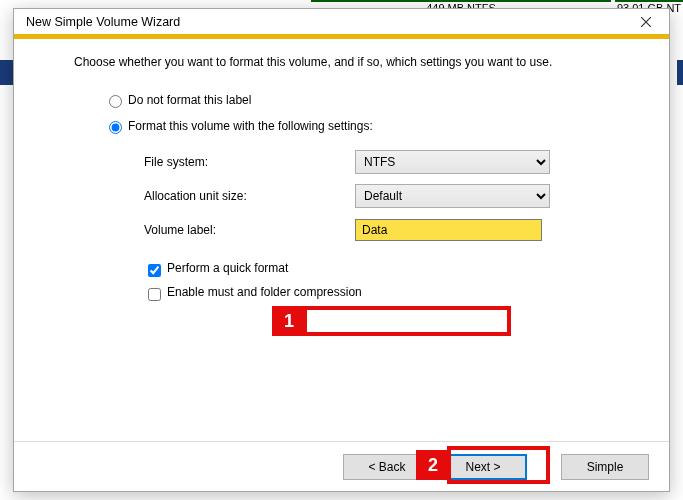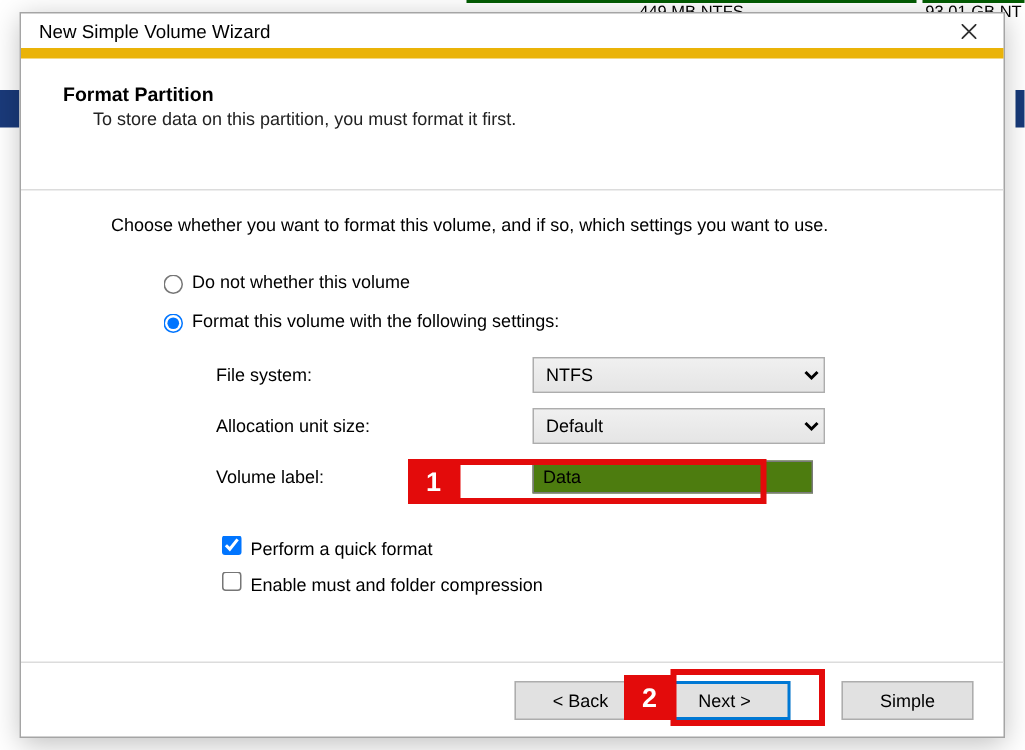--- a/index.html
+++ b/index.html
@@ -30,21 +30,21 @@
     width: 657px; height: 484px;
     background: #fff;
     border: 1px solid #a5a5a5;
     box-shadow: 0 4px 18px rgba(0,0,0,0.25);
   }
   .titlebar {
     height: 30px;
     display: flex;
     align-items: center;
     padding: 0 0 0 12px;
-    border-bottom: 7px solid #eab308;
+    border-bottom: 5px solid #eab308;
   }
   .titlebar .title {
     flex: 1;
     font-size: 12.5px;
   }
   .close-btn {
     width: 46px; height: 30px;
     display: flex; align-items: center; justify-content: center;
     font-size: 14px;
     color: #333;
@@ -103,25 +103,25 @@
     border: 1px solid #adadad;
     background: linear-gradient(#f0f0f0, #e5e5e5);
     padding: 1px 4px;
   }
   .field-row input[type=text] {
     width: 187px;
     height: 22px;
     font-size: 12px;
     border: 1px solid #7a7a7a;
     padding: 1px 6px;
-    background: #4d7c0f;
+    background: #fde047;
   }
   .check-row {
     display: flex;
-    align-items: flex-end;
+    align-items: flex-start;
     height: 24px;
     margin-left: 0;
     font-size: 12px;
   }
   .check-row input { margin-right: 6px; }
   .highlight-1 {
     position: absolute;
     border: 4px solid #e30b0b;
     pointer-events: none;
   }
@@ -184,31 +184,27 @@
 
   <div class="titlebar">
     <span class="title">New Simple Volume Wizard</span>
     <div class="close-btn">
       <svg width="10" height="10" viewBox="0 0 10 10">
           <path d="M0 0 L10 10 M10 0 L0 10" stroke="#333" stroke-width="1.2"></path>
         </svg>
     </div>
   </div>
 
-  <div class="header">
-    <h2>Format Partition</h2>
-    <div class="sub">To store data on this partition, you must format it first.</div>
-  </div>
 
   <div class="body">
     <div class="instruction">Choose whether you want to format this volume, and if so, which settings you want to use.</div>
 
     <label class="radio-row">
       <input type="radio" name="fmt" style="">
-      <span>Do not whether this volume</span>
+      <span>Do not format this label</span>
     </label>
 
     <label class="radio-row">
       <input type="radio" name="fmt" checked="" style="">
       <span>Format this volume with the following settings:</span>
     </label>
 
     <div class="settings-block">
       <div class="field-row">
         <span class="label">File system:</span>

